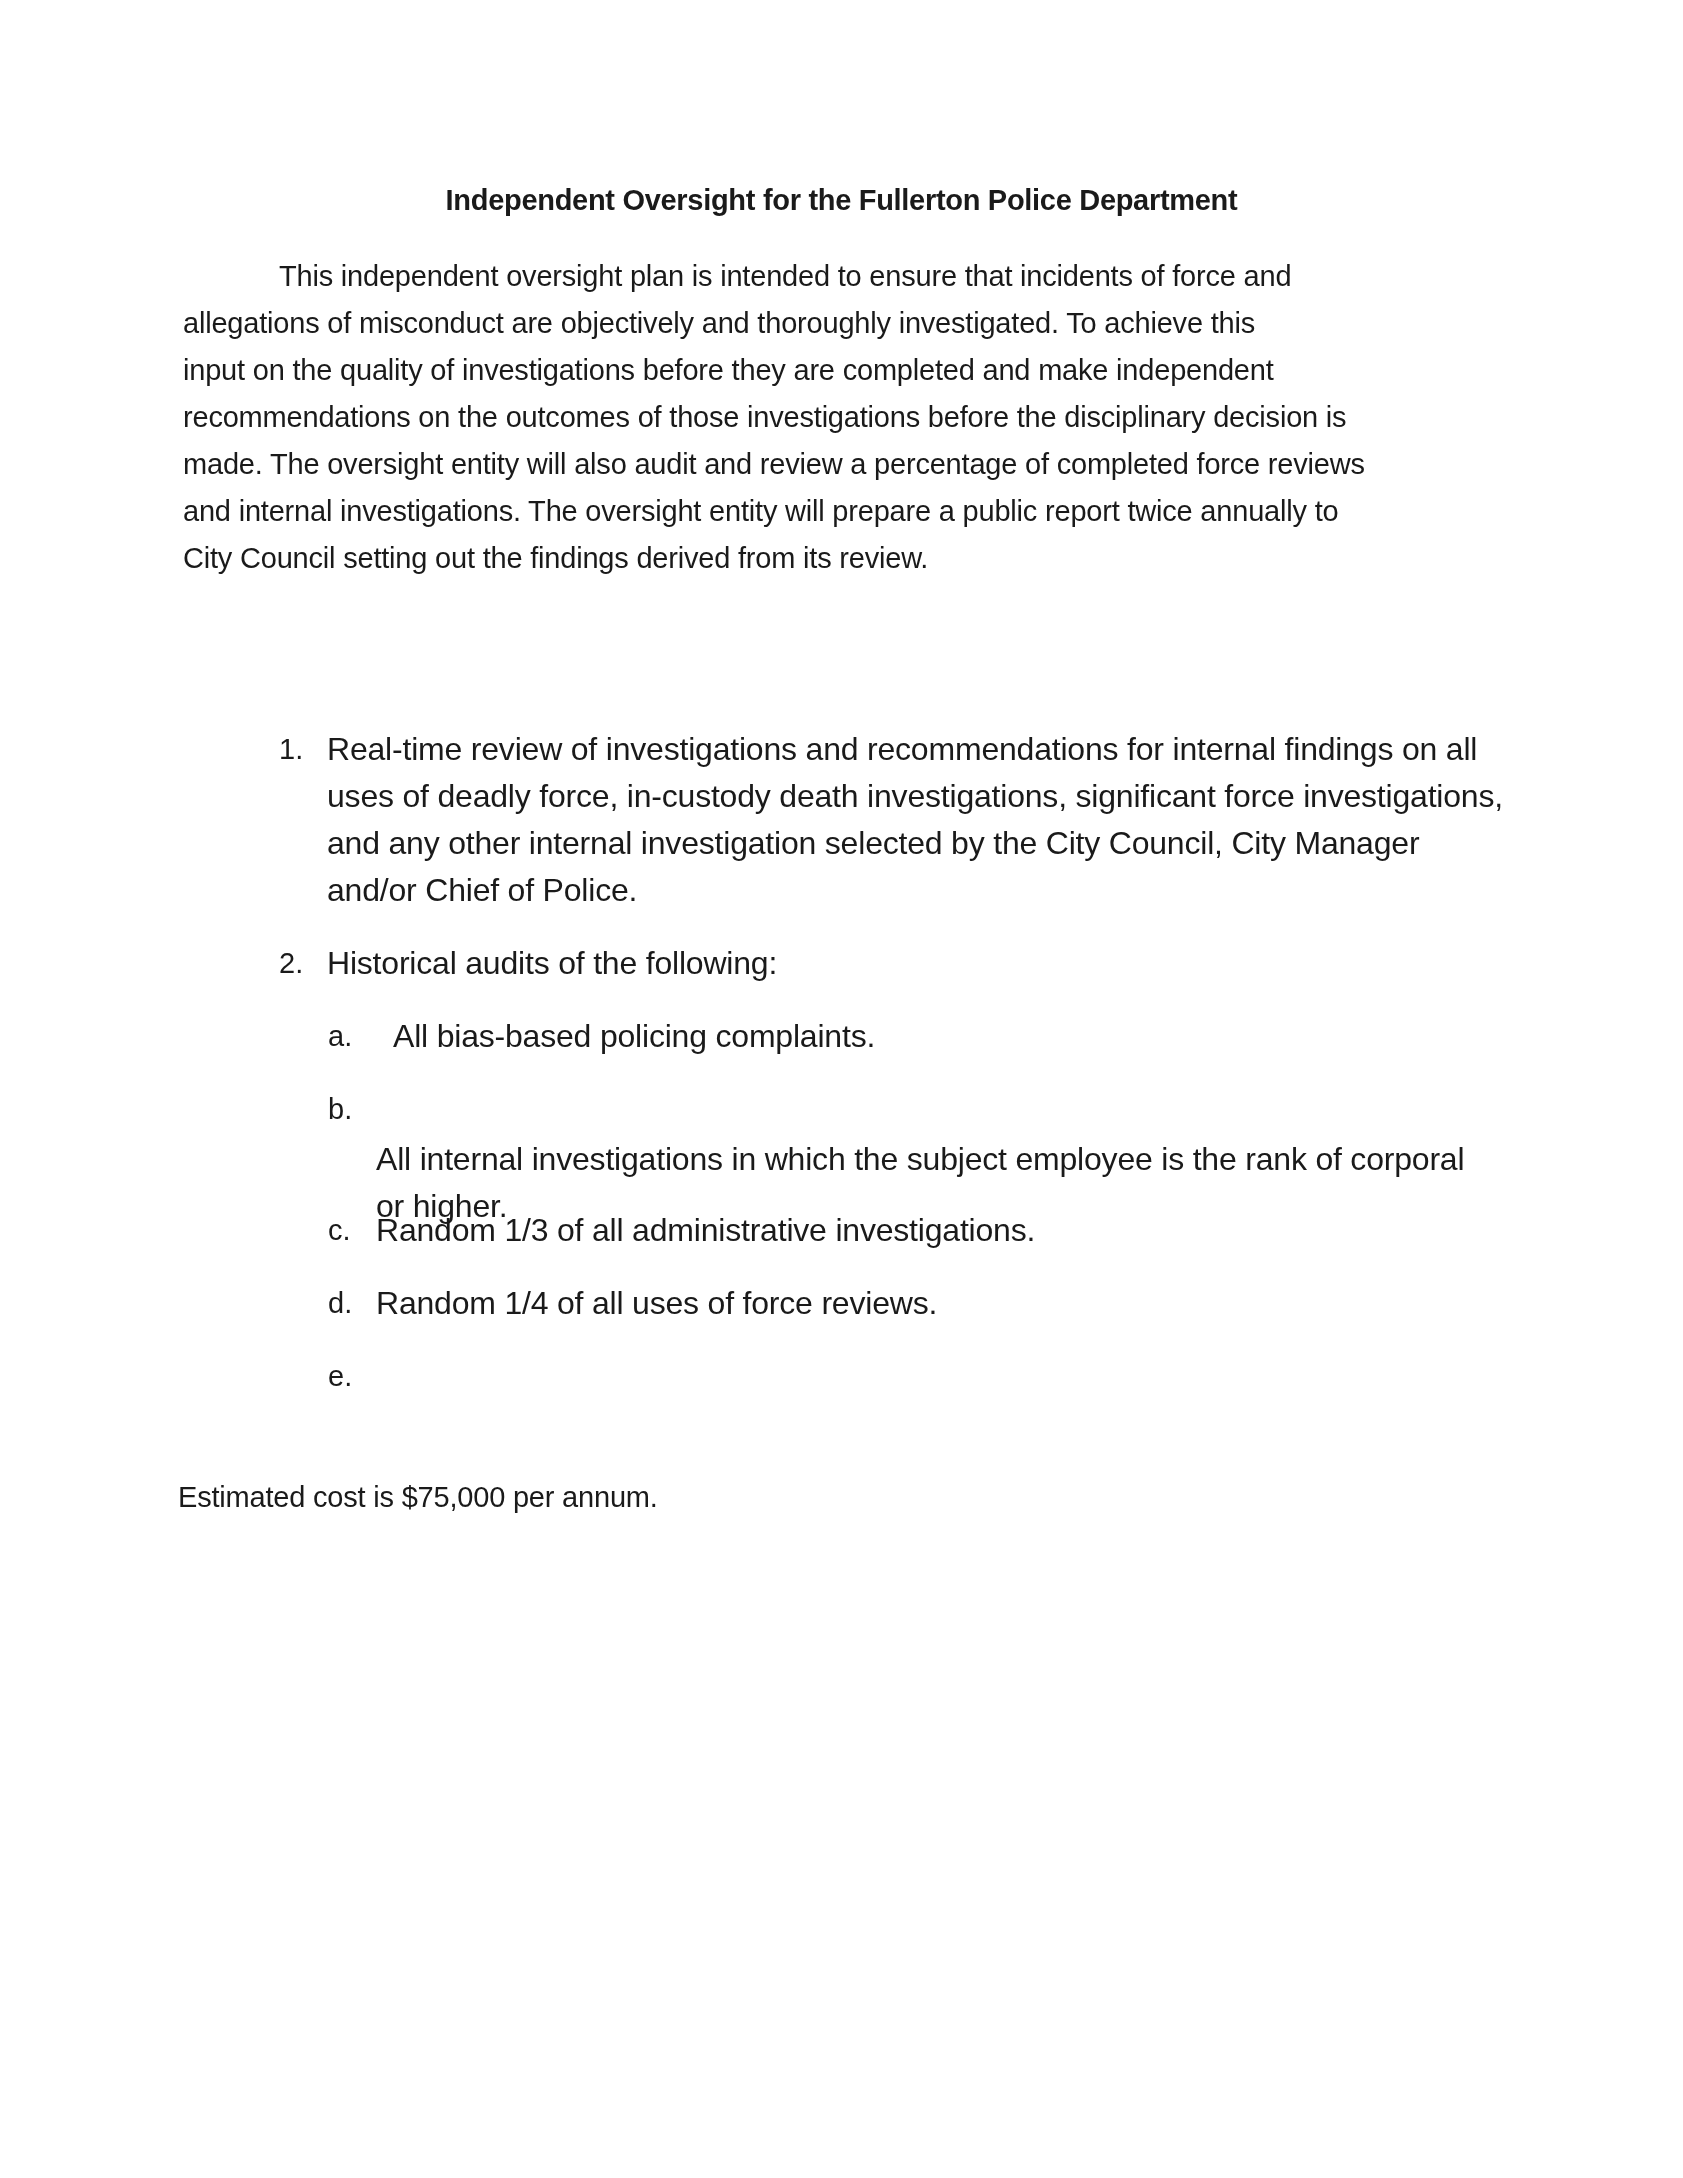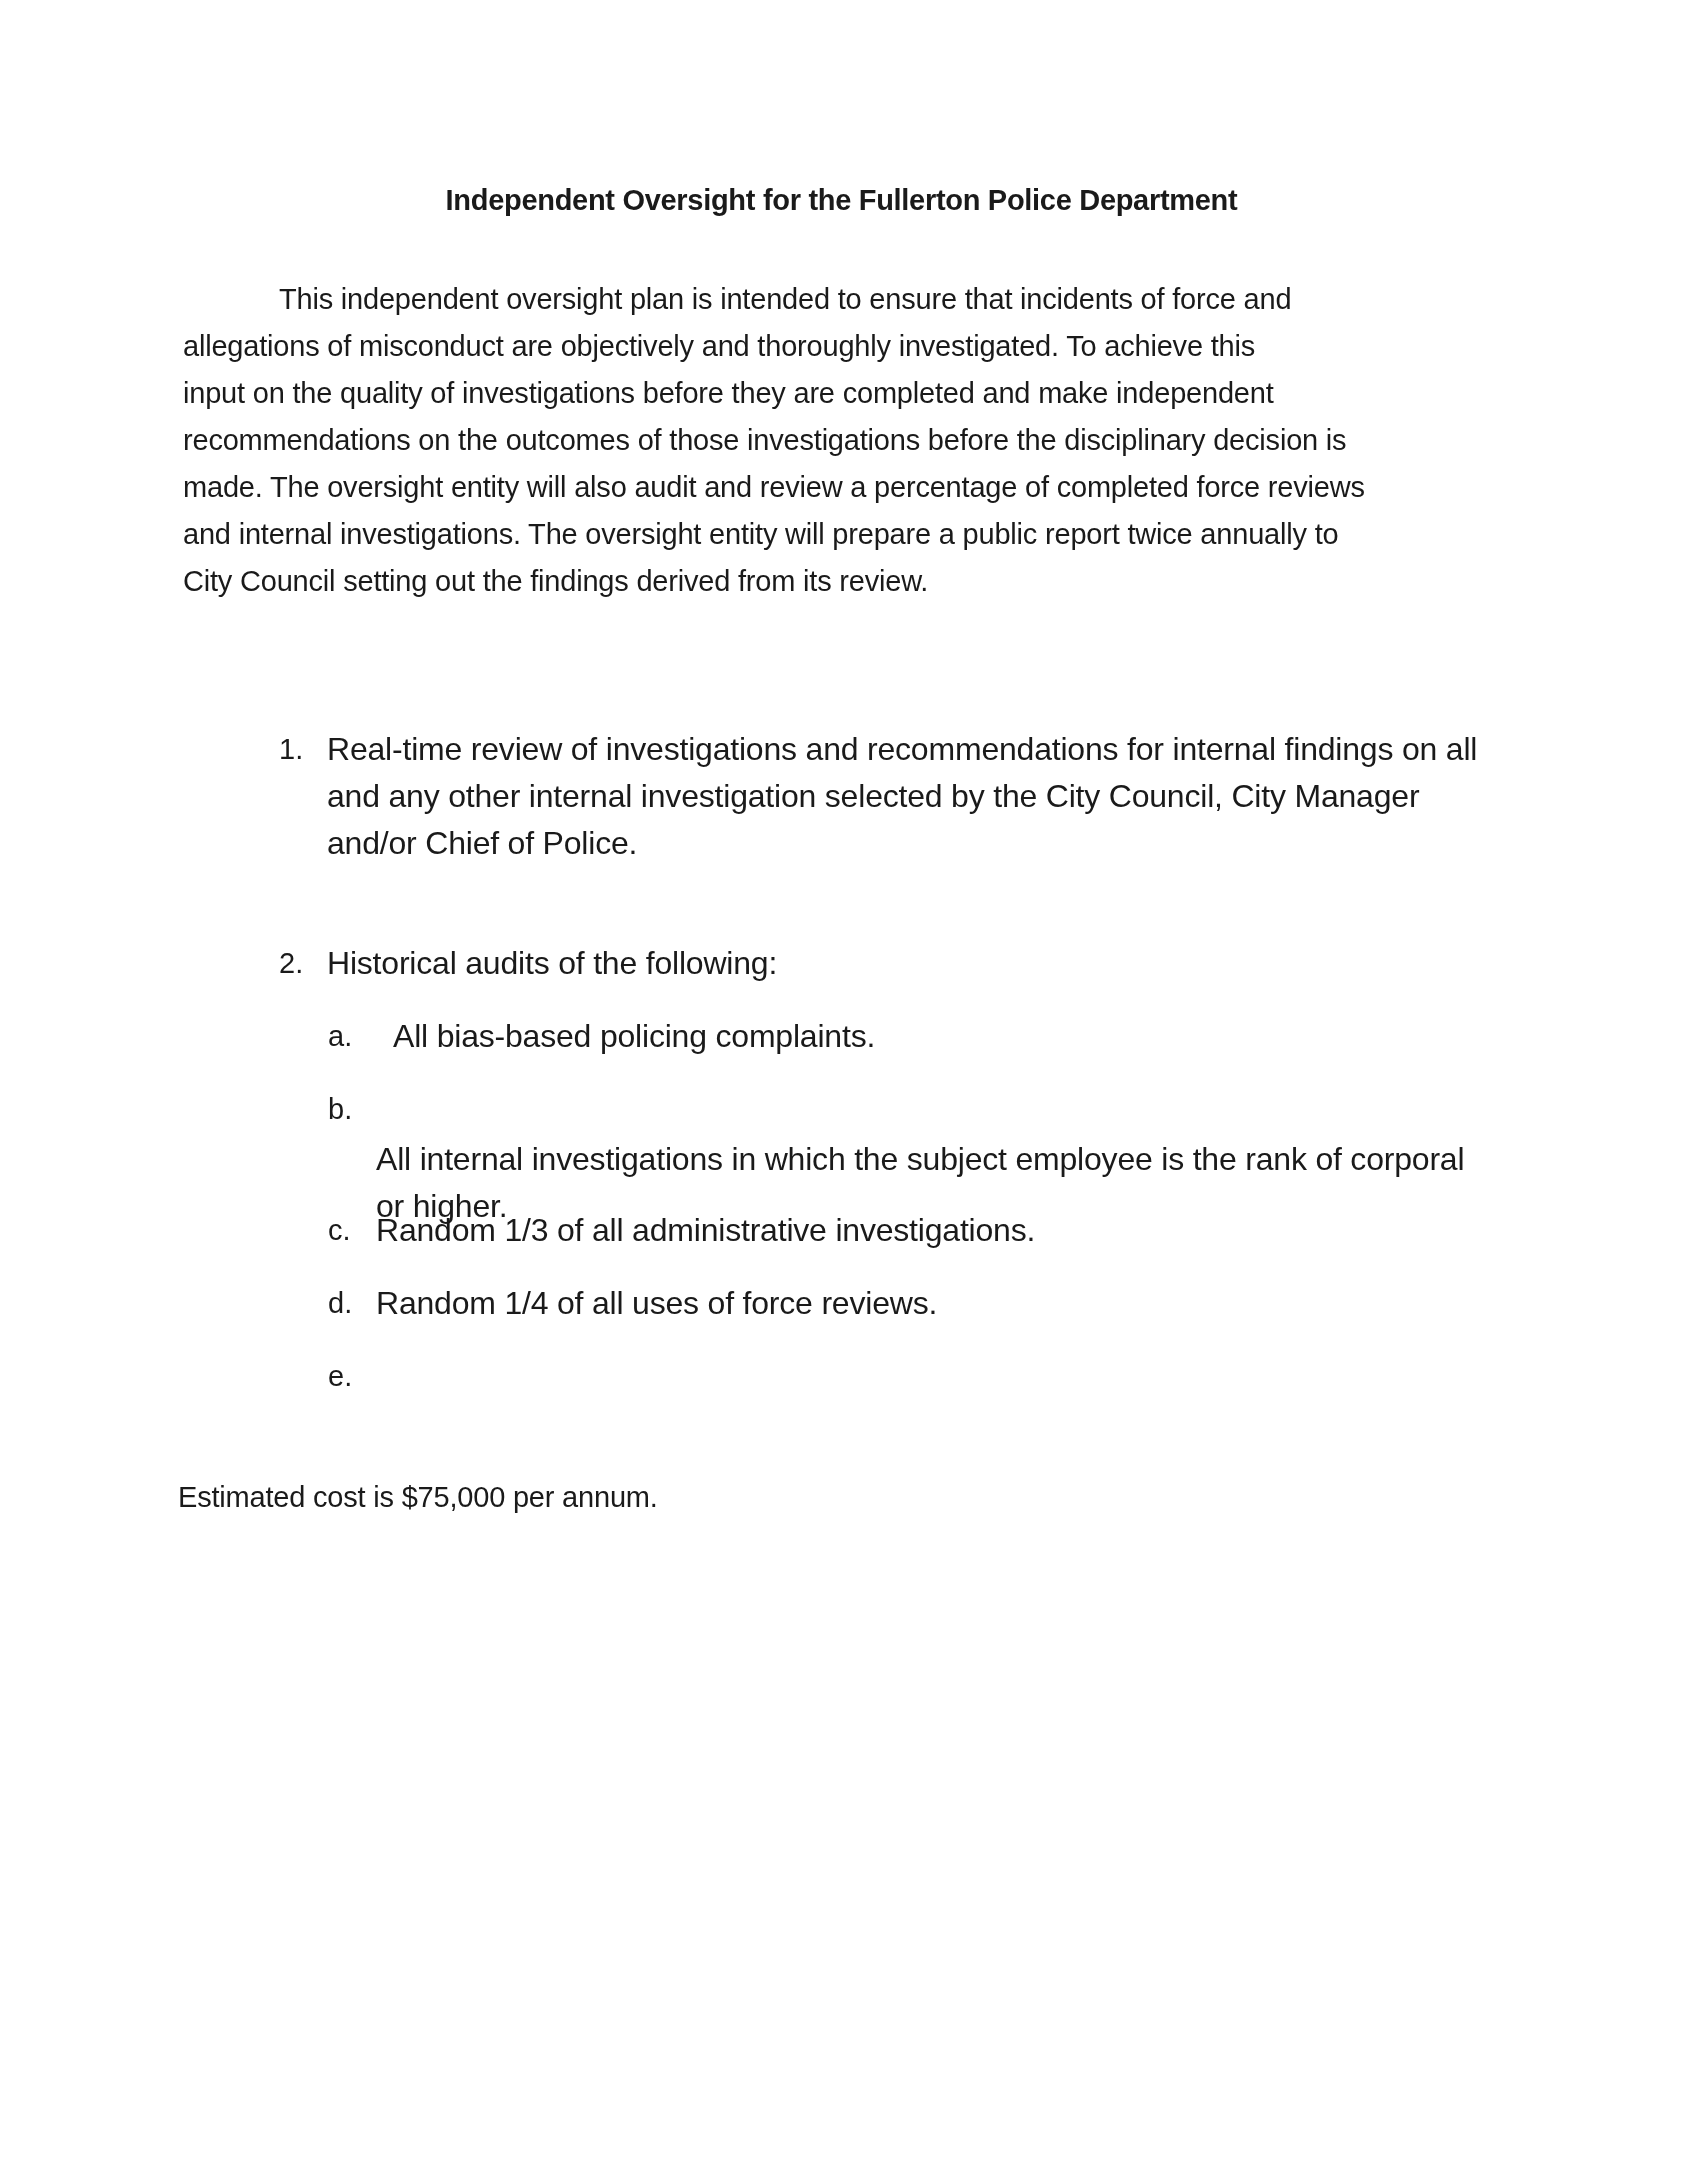--- a/index.html
+++ b/index.html
@@ -4,21 +4,21 @@
 <style>
   html, body { margin: 0; padding: 0; background: #ffffff; }
   body { width: 1683px; height: 2178px; position: relative; overflow: hidden;
          font-family: "Liberation Sans", sans-serif; color: #1a1a1a; }
   .page { position: absolute; left: 0; top: 0; width: 1683px; height: 1915px; }
   .title { position: absolute; left: 0; width: 1683px; top: 184px; text-align: center;
            font-weight: bold; font-size: 29px; letter-spacing: -0.3px; }
   .t { position: absolute; font-size: 29px; line-height: 47px; white-space: nowrap; letter-spacing: -0.2px; }
   .para { left: 183px; top: 253px; width: 1287px; white-space: normal; }
   .para .line { display: block; white-space: nowrap; }
-  .indent { padding-left: 96px; margin-top: 23px; }
+  .indent { padding-left: 96px; }
   .num { position: absolute; font-size: 29px; line-height: 47px; }
   .item-text { position: absolute; font-size: 32px; line-height: 47px; letter-spacing: -0.2px; }
   .item-text .line { display: block; white-space: nowrap; }
 </style>
 </head>
 <body>
 
 <div class="page">
 
   <div class="title">Independent Oversight for the Fullerton Police Department</div>
@@ -30,20 +30,21 @@
     <span class="line">recommendations on the outcomes of those investigations before the disciplinary decision is</span>
     <span class="line">made.  The oversight entity will also audit and review a percentage of completed force reviews</span>
     <span class="line">and internal investigations.  The oversight entity will prepare a public report twice annually to</span>
     <span class="line">City Council setting out the findings derived from its review.</span>
   </div>
 
 
   <div class="num" style="left:279px; top:726px;">1.</div>
   <div class="item-text" style="left:327px; top:726px;">
     <span class="line">Real-time review of investigations and recommendations for internal findings on all</span>
+    <span class="line">uses of deadly force, in-custody death investigations, significant force investigations,</span>
     <span class="line">and any other internal investigation selected by the City Council, City Manager</span>
     <span class="line">and/or Chief of Police.</span>
   </div>
 
   <div class="num" style="left:279px; top:940px;">2.</div>
   <div class="item-text" style="left:327px; top:940px;">
     <span class="line">Historical audits of the following:</span>
   </div>
 
   <div class="num" style="left:328px; top:1013px;">a.</div>

